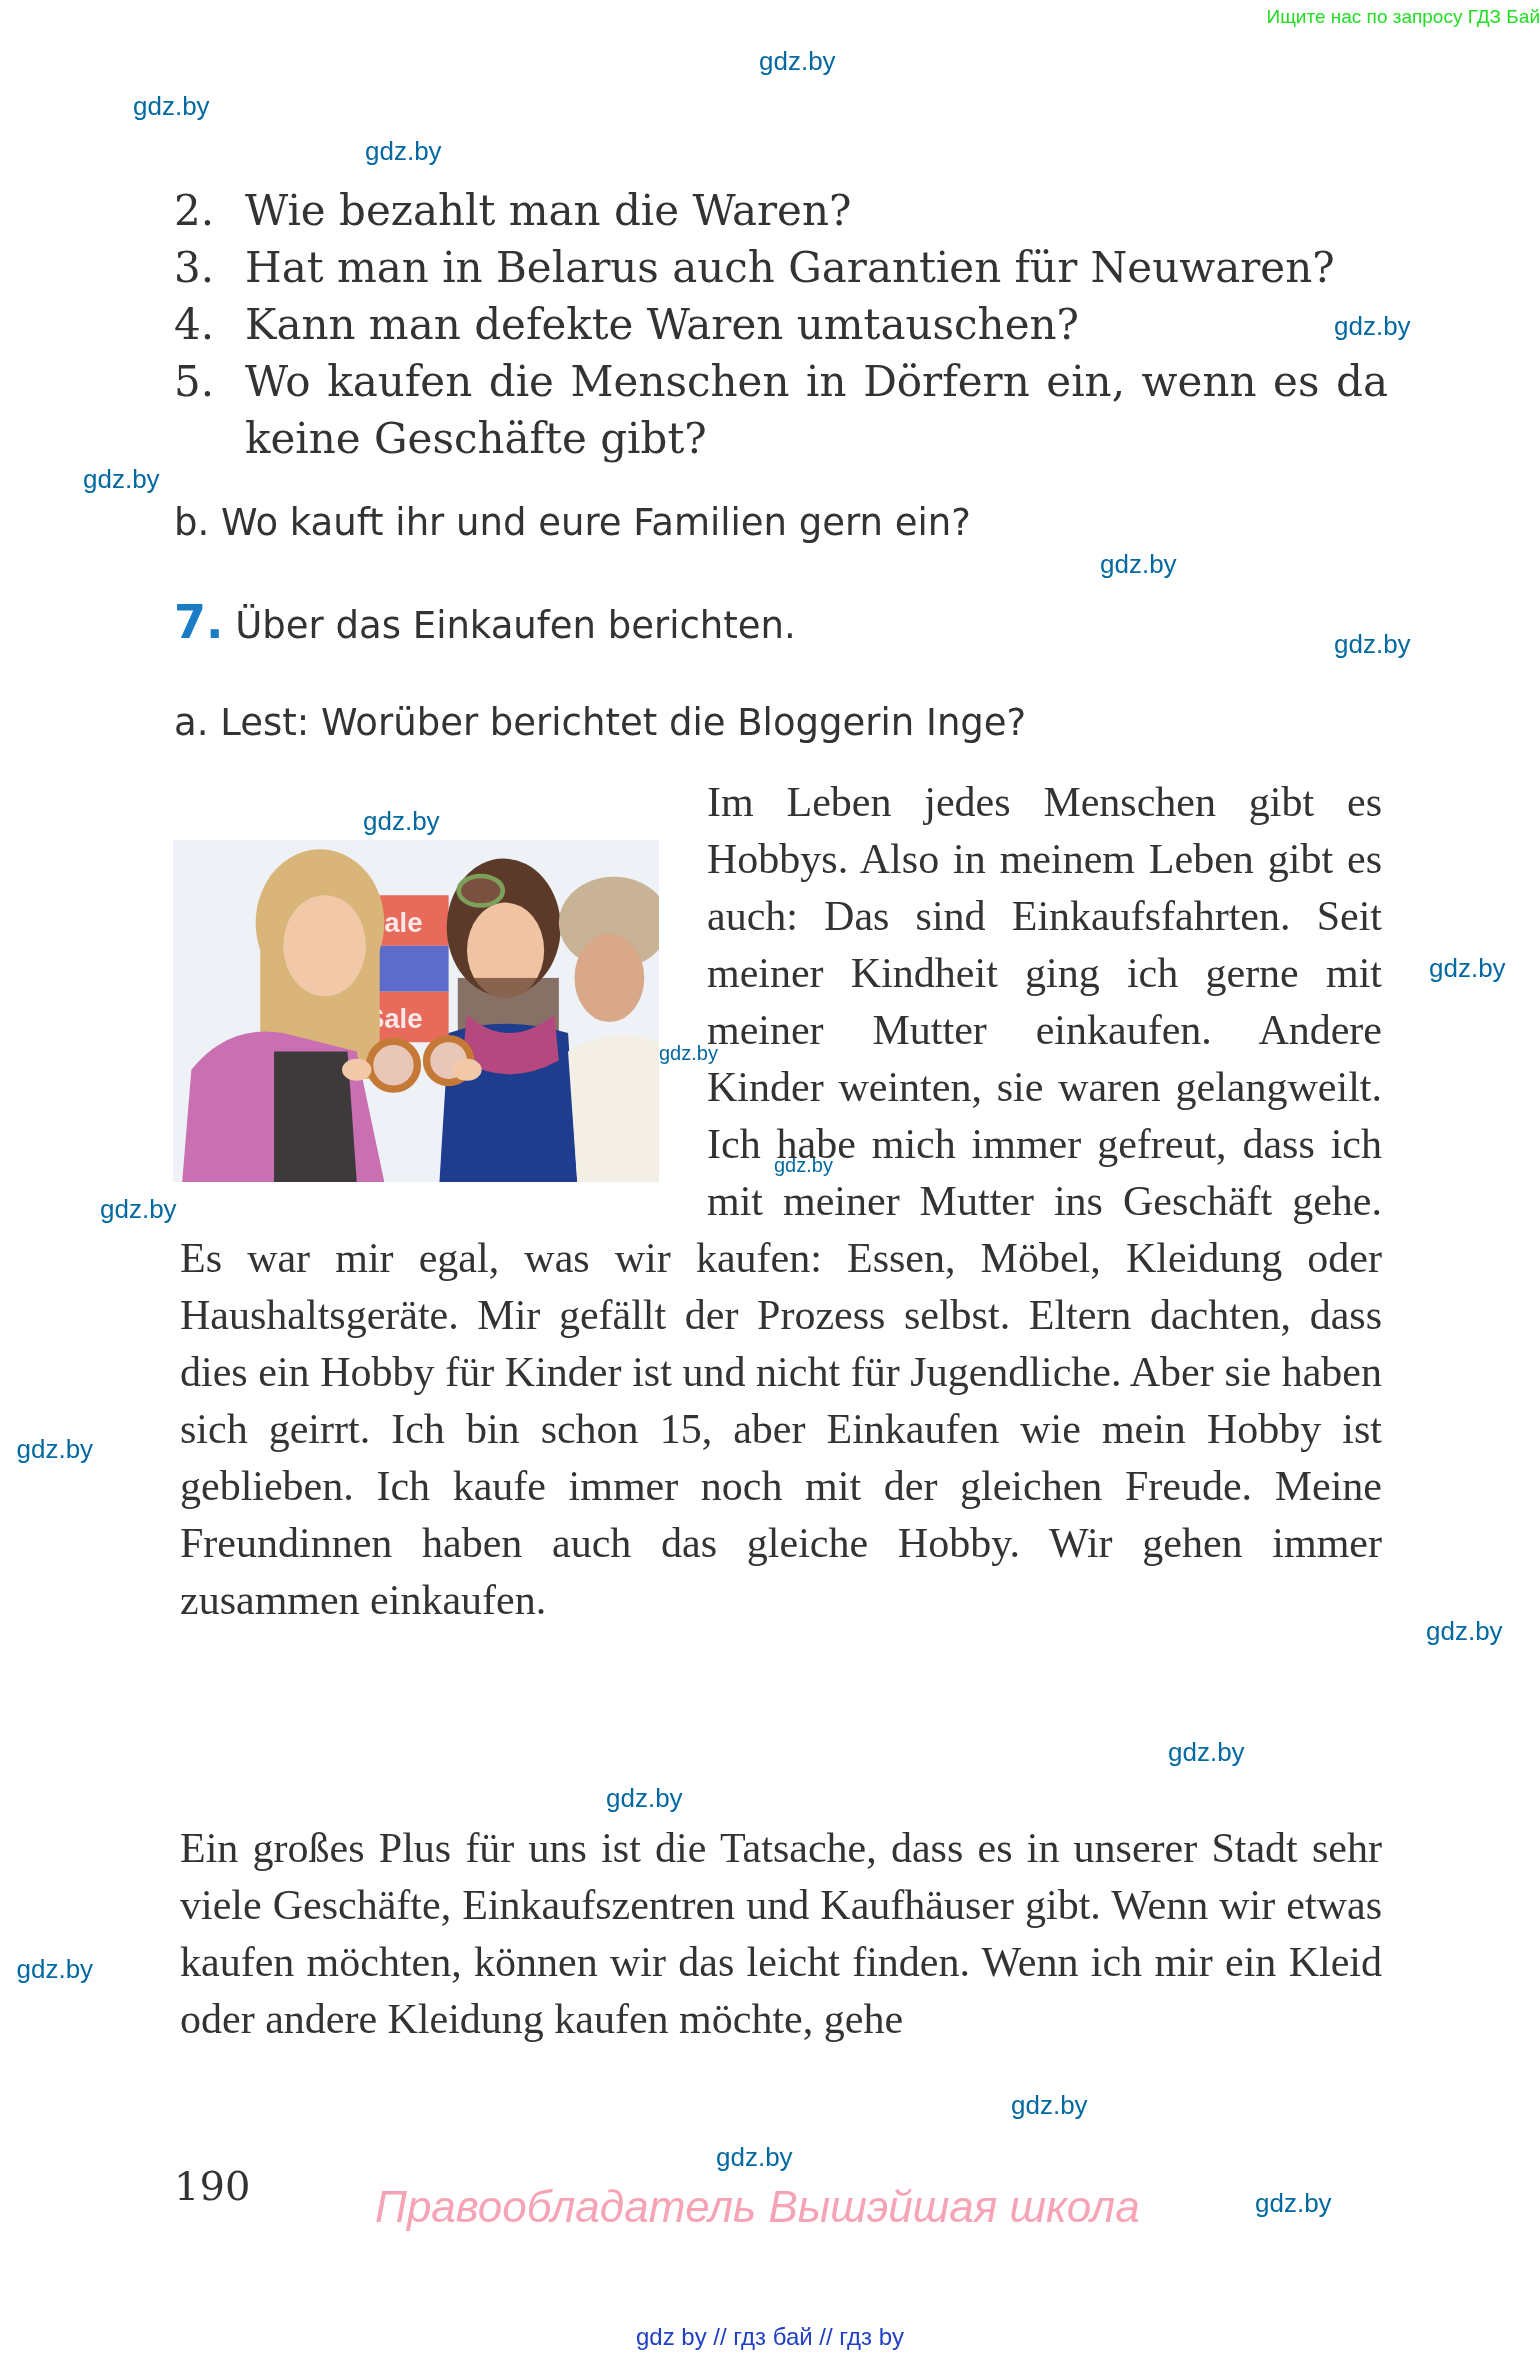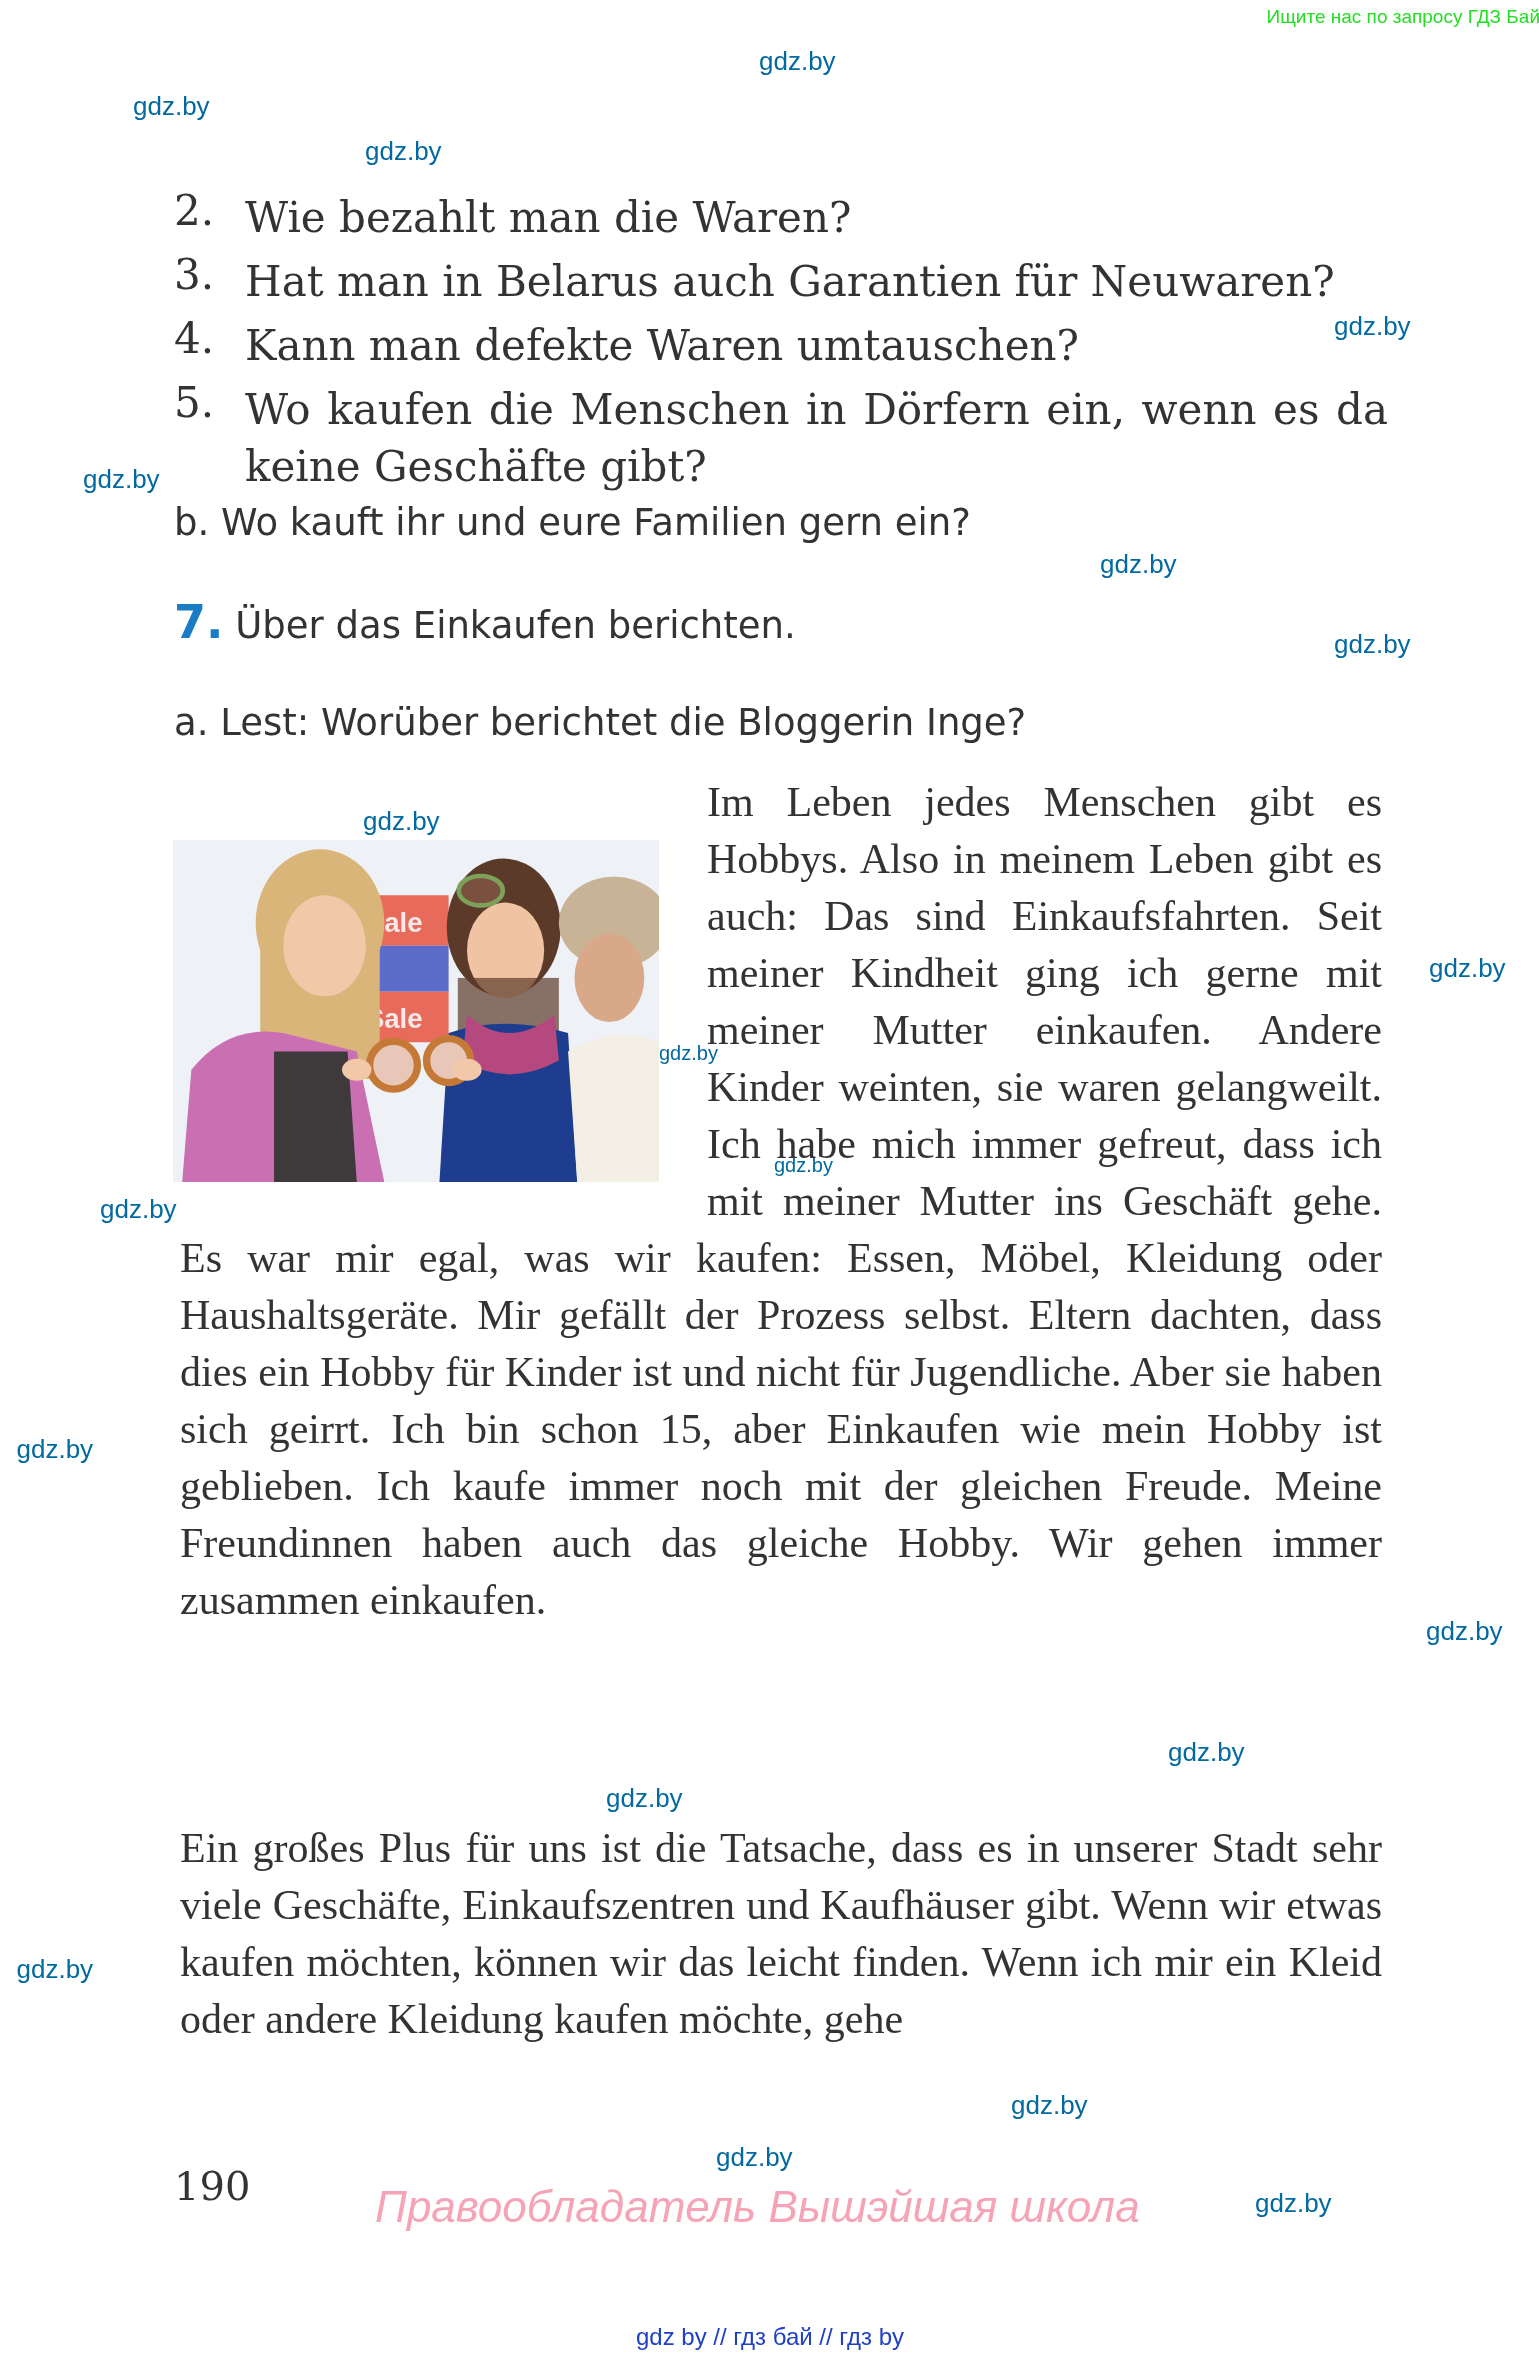--- a/index.html
+++ b/index.html
@@ -4,21 +4,21 @@
 <style>
   html, body { margin:0; padding:0; background:#ffffff; }
   body { width:1540px; height:2377px; position:relative; overflow:hidden; color:#333333; }
   .wm { position:absolute; font-family:"Liberation Sans", sans-serif; font-size:26px; color:#0369a1; white-space:nowrap; line-height:1; }
   .top-note { position:absolute; top:5.5px; left:0; width:1540px; text-align:right; font-family:"Liberation Sans", sans-serif; font-size:19px; color:#22dd22; }
   .serif { font-family:"DejaVu Serif", serif; font-size:42px; color:#333333; line-height:57px; }
   .sans-h { font-family:"DejaVu Sans", sans-serif; font-size:37px; color:#333333; }
   .q-list { position:absolute; left:174px; top:182px; width:1214px; }
   .q-item { display:flex; }
   .q-num { width:71px; flex:none; }
-  .q-text { flex:1; text-align:justify; text-align-last:left;margin-top:7px; }
+  .q-text { flex:1; text-align:justify; text-align-last:left; }
   .task-b { position:absolute; left:174px; top:501px; }
   .task7 { position:absolute; left:174px; top:595px; }
   .task7 .num { color:#1a7cc4; font-weight:bold; font-size:46px; }
   .task-a { position:absolute; left:174px; top:681px;margin-top:20px; }
   .photo { position:absolute; left:173px; top:840px; width:486px; height:342px; overflow:hidden; background:linear-gradient(180deg,#eef2f8 0%,#f6f6fa 60%,#e8e0e0 100%); }
   .para1 { position:absolute; left:174px; top:768px; width:1214px; }
   .float-box { float:left; width:533px; height:422px; }
   .justify { text-align:justify; margin:6px;font-family:Liberation Serif, serif; }
   .para2 { position:absolute; left:174px; top:1814px; width:1214px; }
   .page-num { position:absolute; left:174px; top:2163px; font-family:"DejaVu Serif", serif; font-size:40px; color:#333333; }

